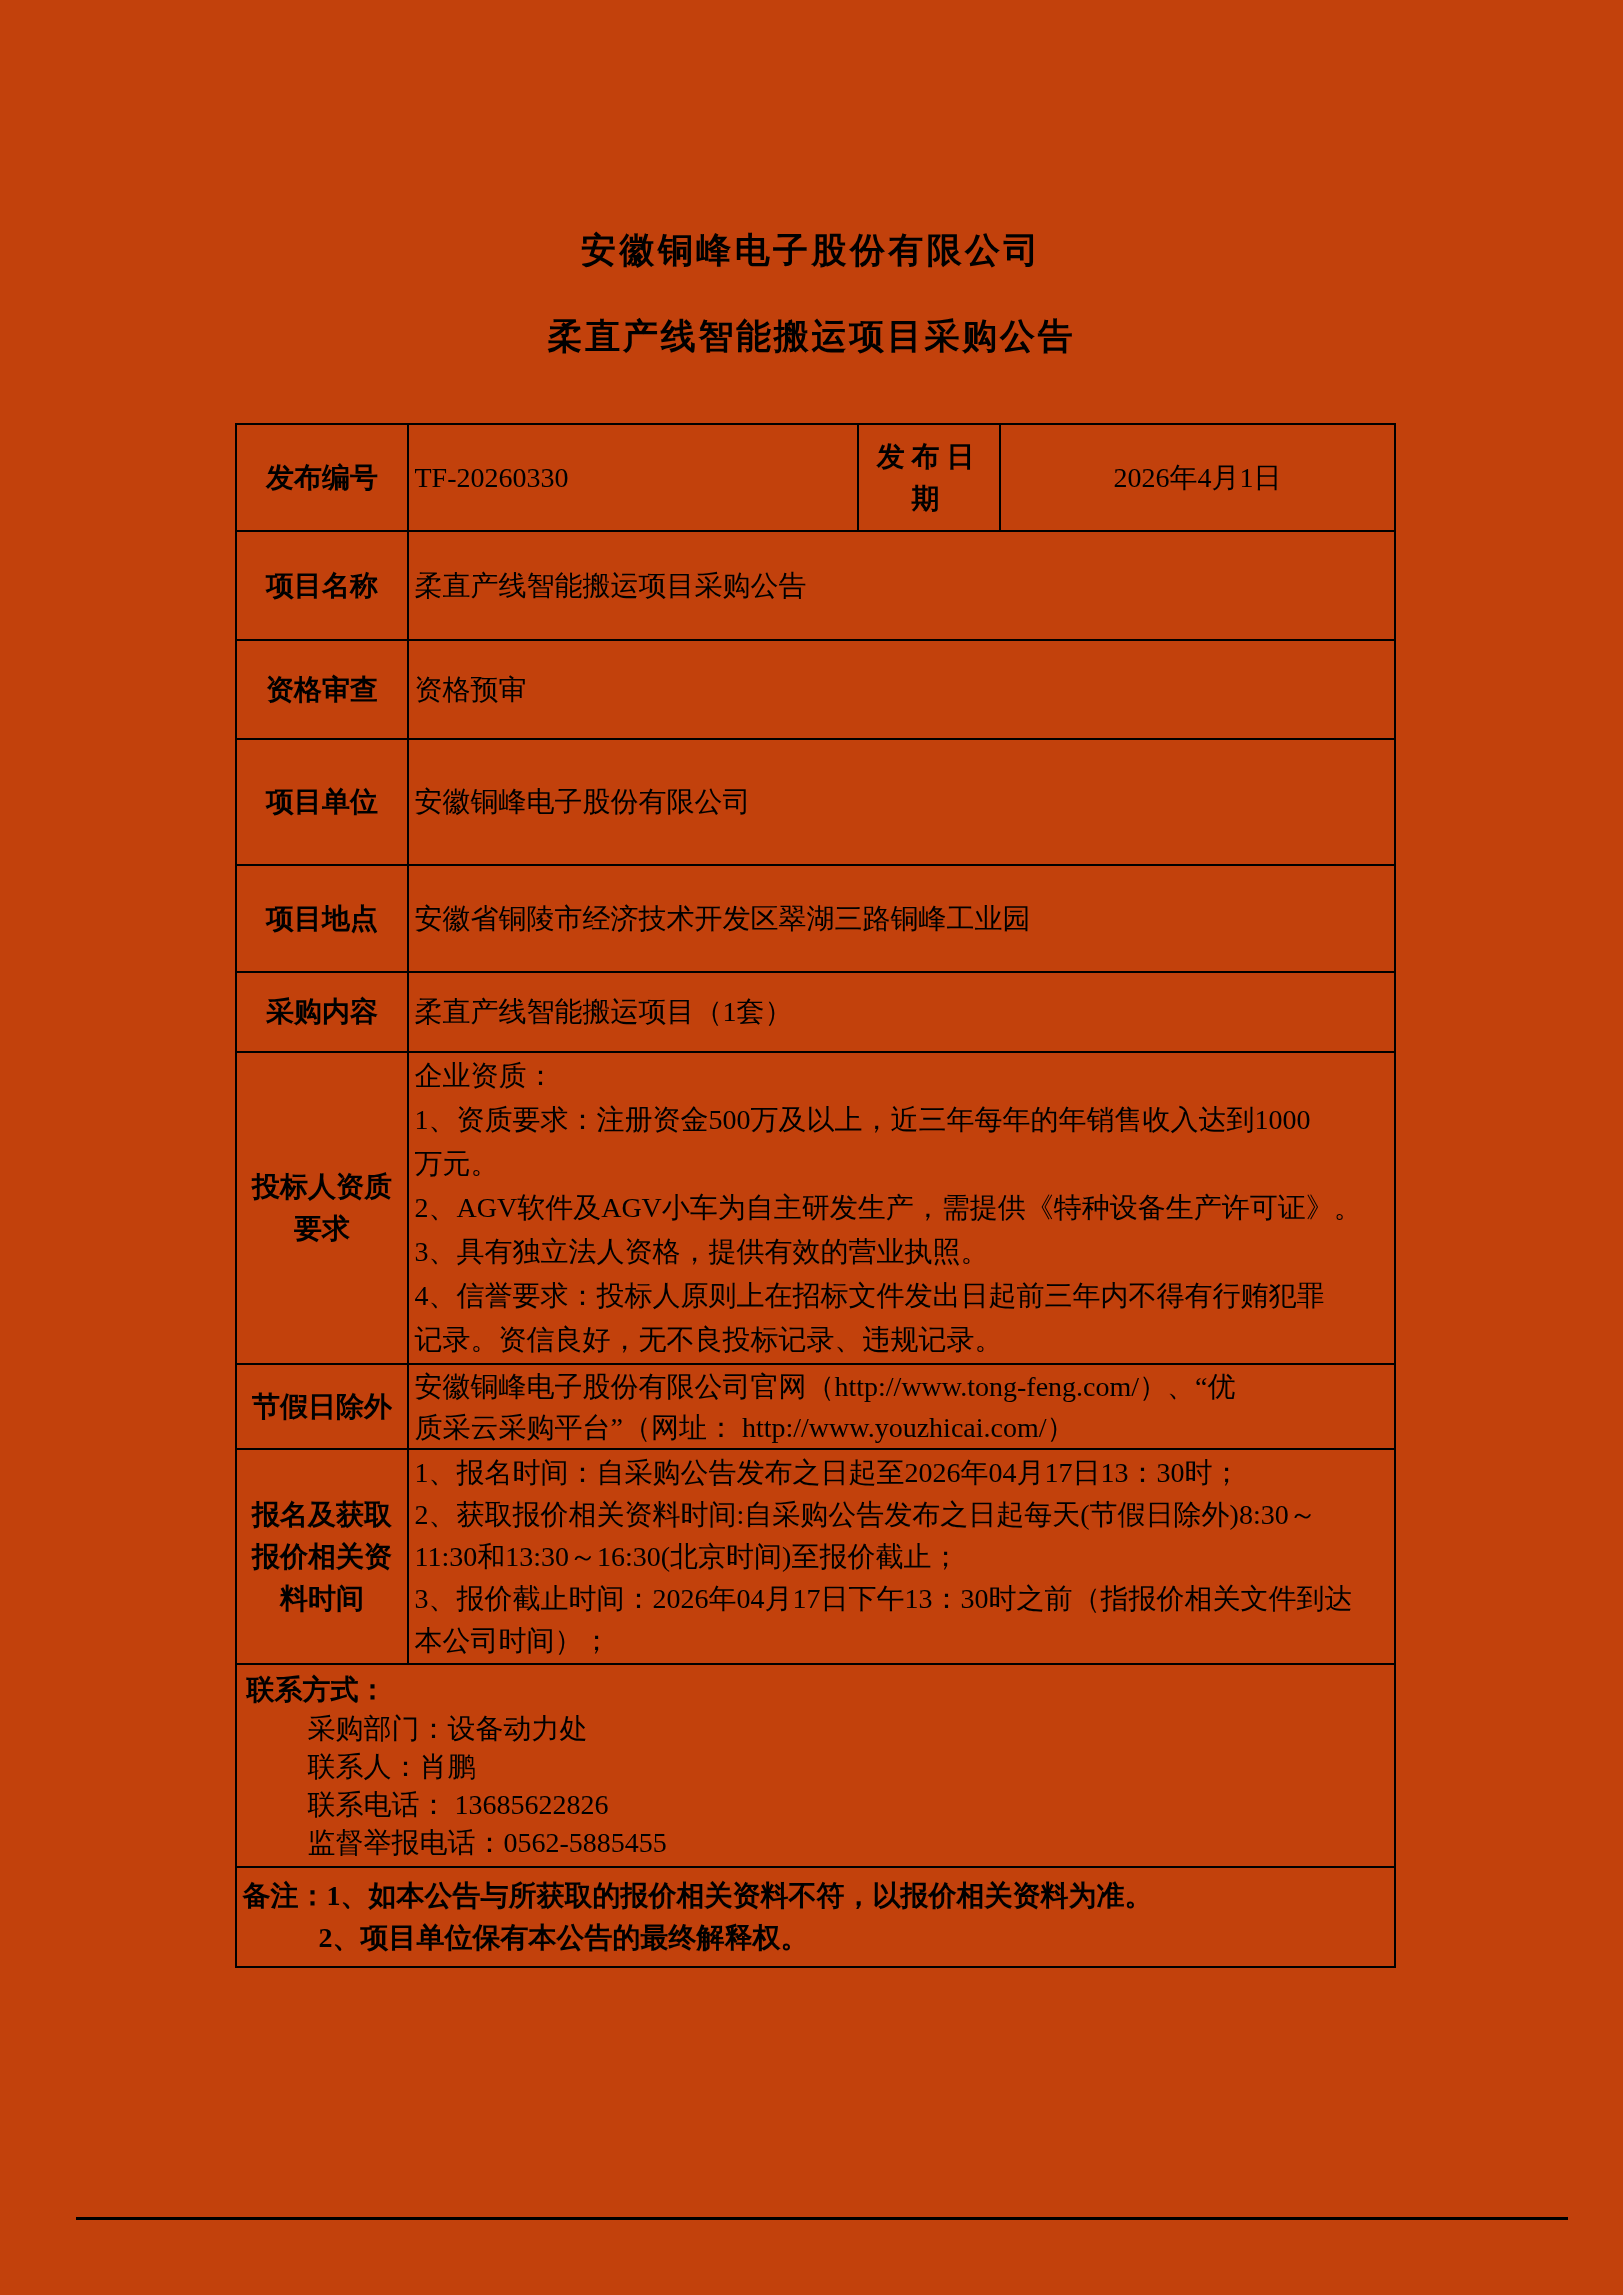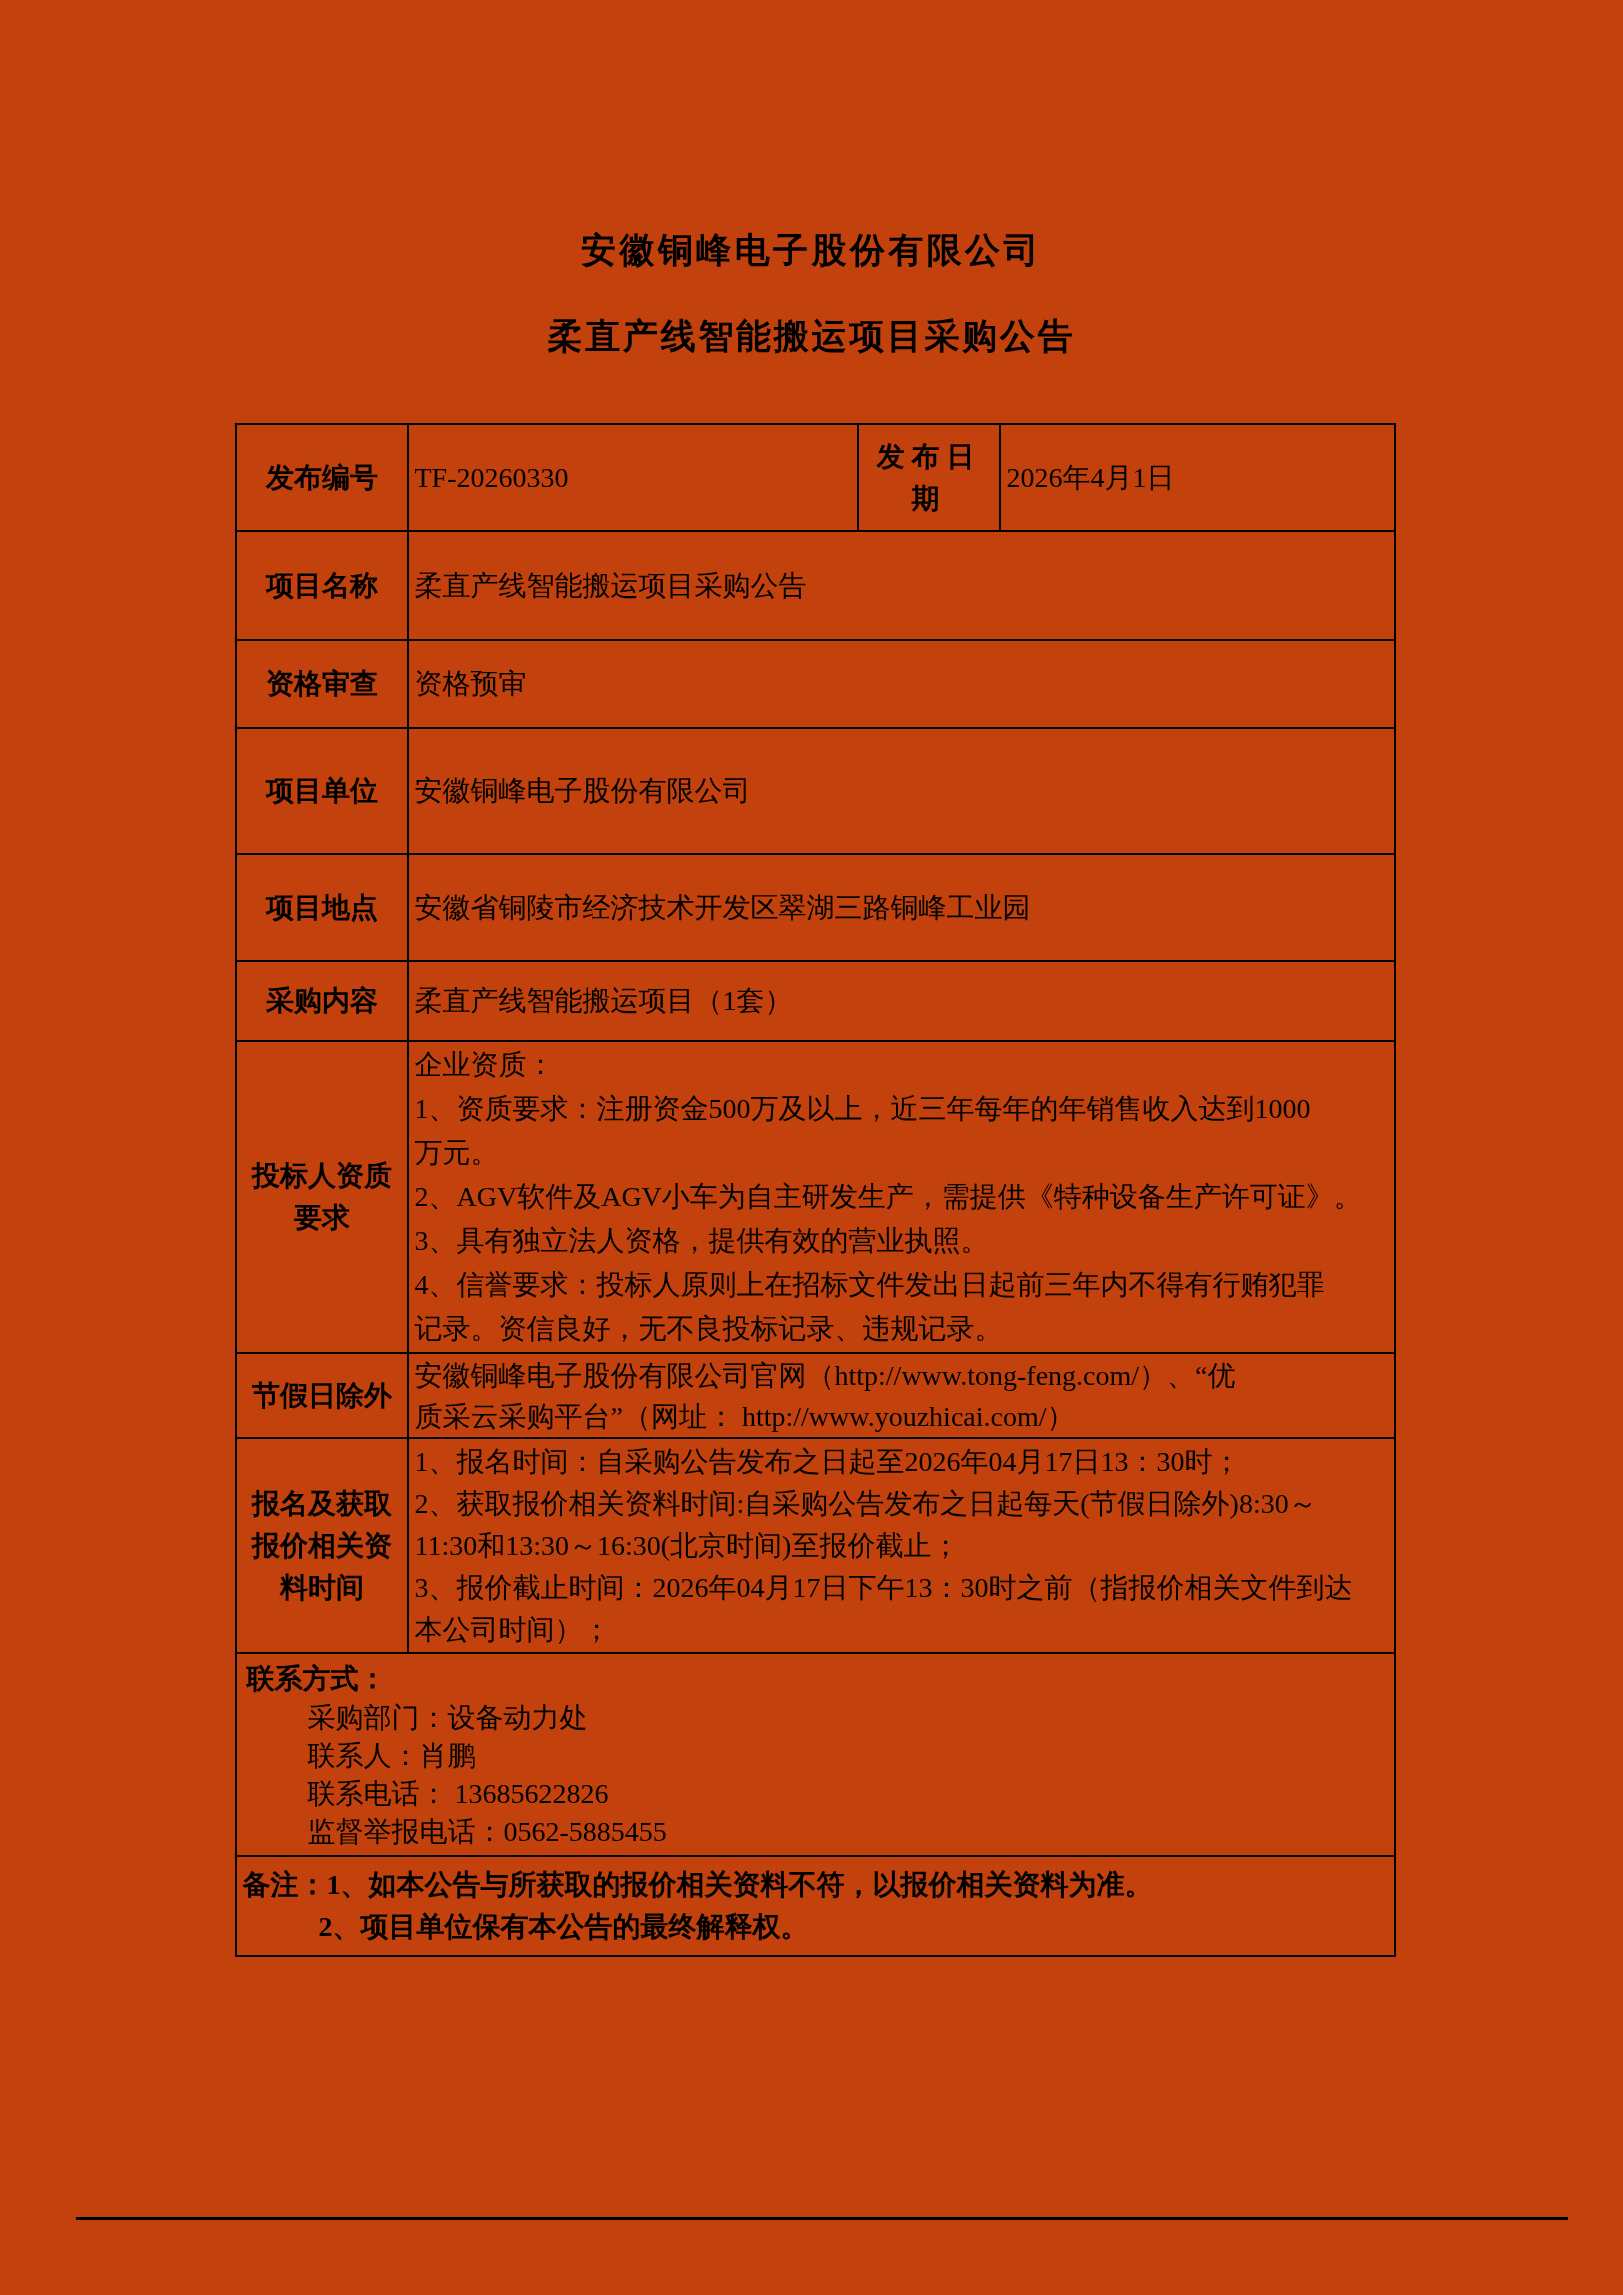--- a/index.html
+++ b/index.html
@@ -44,21 +44,21 @@
   .lbl {
     font-weight: bold; text-align: center; vertical-align: middle;
     font-size: 28px; line-height: 42px;
   }
   .lbl-spaced { letter-spacing: 6.8px; margin-left: 32px; }
   .val {
     text-align: left; vertical-align: middle;
     font-size: 28px; line-height: 44px;
     padding: 0 5.5px;
   }
-  .val-center { }
+  .val-center { text-align: center; }
   .ln { line-height: 44px; }
   .media-cell .ln { line-height: 41px; }
   .time-cell .ln { line-height: 42px; }
   .contact-cell { vertical-align: middle; font-size: 28px; padding: 4.1px 5.5px; }
   .contact-heading { font-weight: bold; line-height: 41px; padding-left: 4.1px; }
   .contact-line { line-height: 38px; padding-left: 65px; }
   .notes-cell { vertical-align: middle; font-size: 28px; padding: 2.7px 5.5px; }
   .note-line-1 { font-weight: bold; line-height: 42px; }
   .note-line-2 { font-weight: bold; line-height: 42px; padding-left: 76px; }
   .footer-rule {
@@ -88,21 +88,21 @@
       <td class="val">TF-20260330</td>
       <td class="lbl lbl-spaced">发布日期</td>
       <td class="val val-center">2026年4月1日</td>
     </tr>
 
     <tr style="height:109px">
       <td class="lbl">项目名称</td>
       <td class="val" colspan="3">柔直产线智能搬运项目采购公告</td>
     </tr>
 
-    <tr style="height:88px">
+    <tr style="height:99px">
       <td class="lbl">资格审查</td>
       <td class="val" colspan="3">资格预审</td>
     </tr>
 
     <tr style="height:126px">
       <td class="lbl">项目单位</td>
       <td class="val" colspan="3">安徽铜峰电子股份有限公司</td>
     </tr>
 
     <tr style="height:107px">

